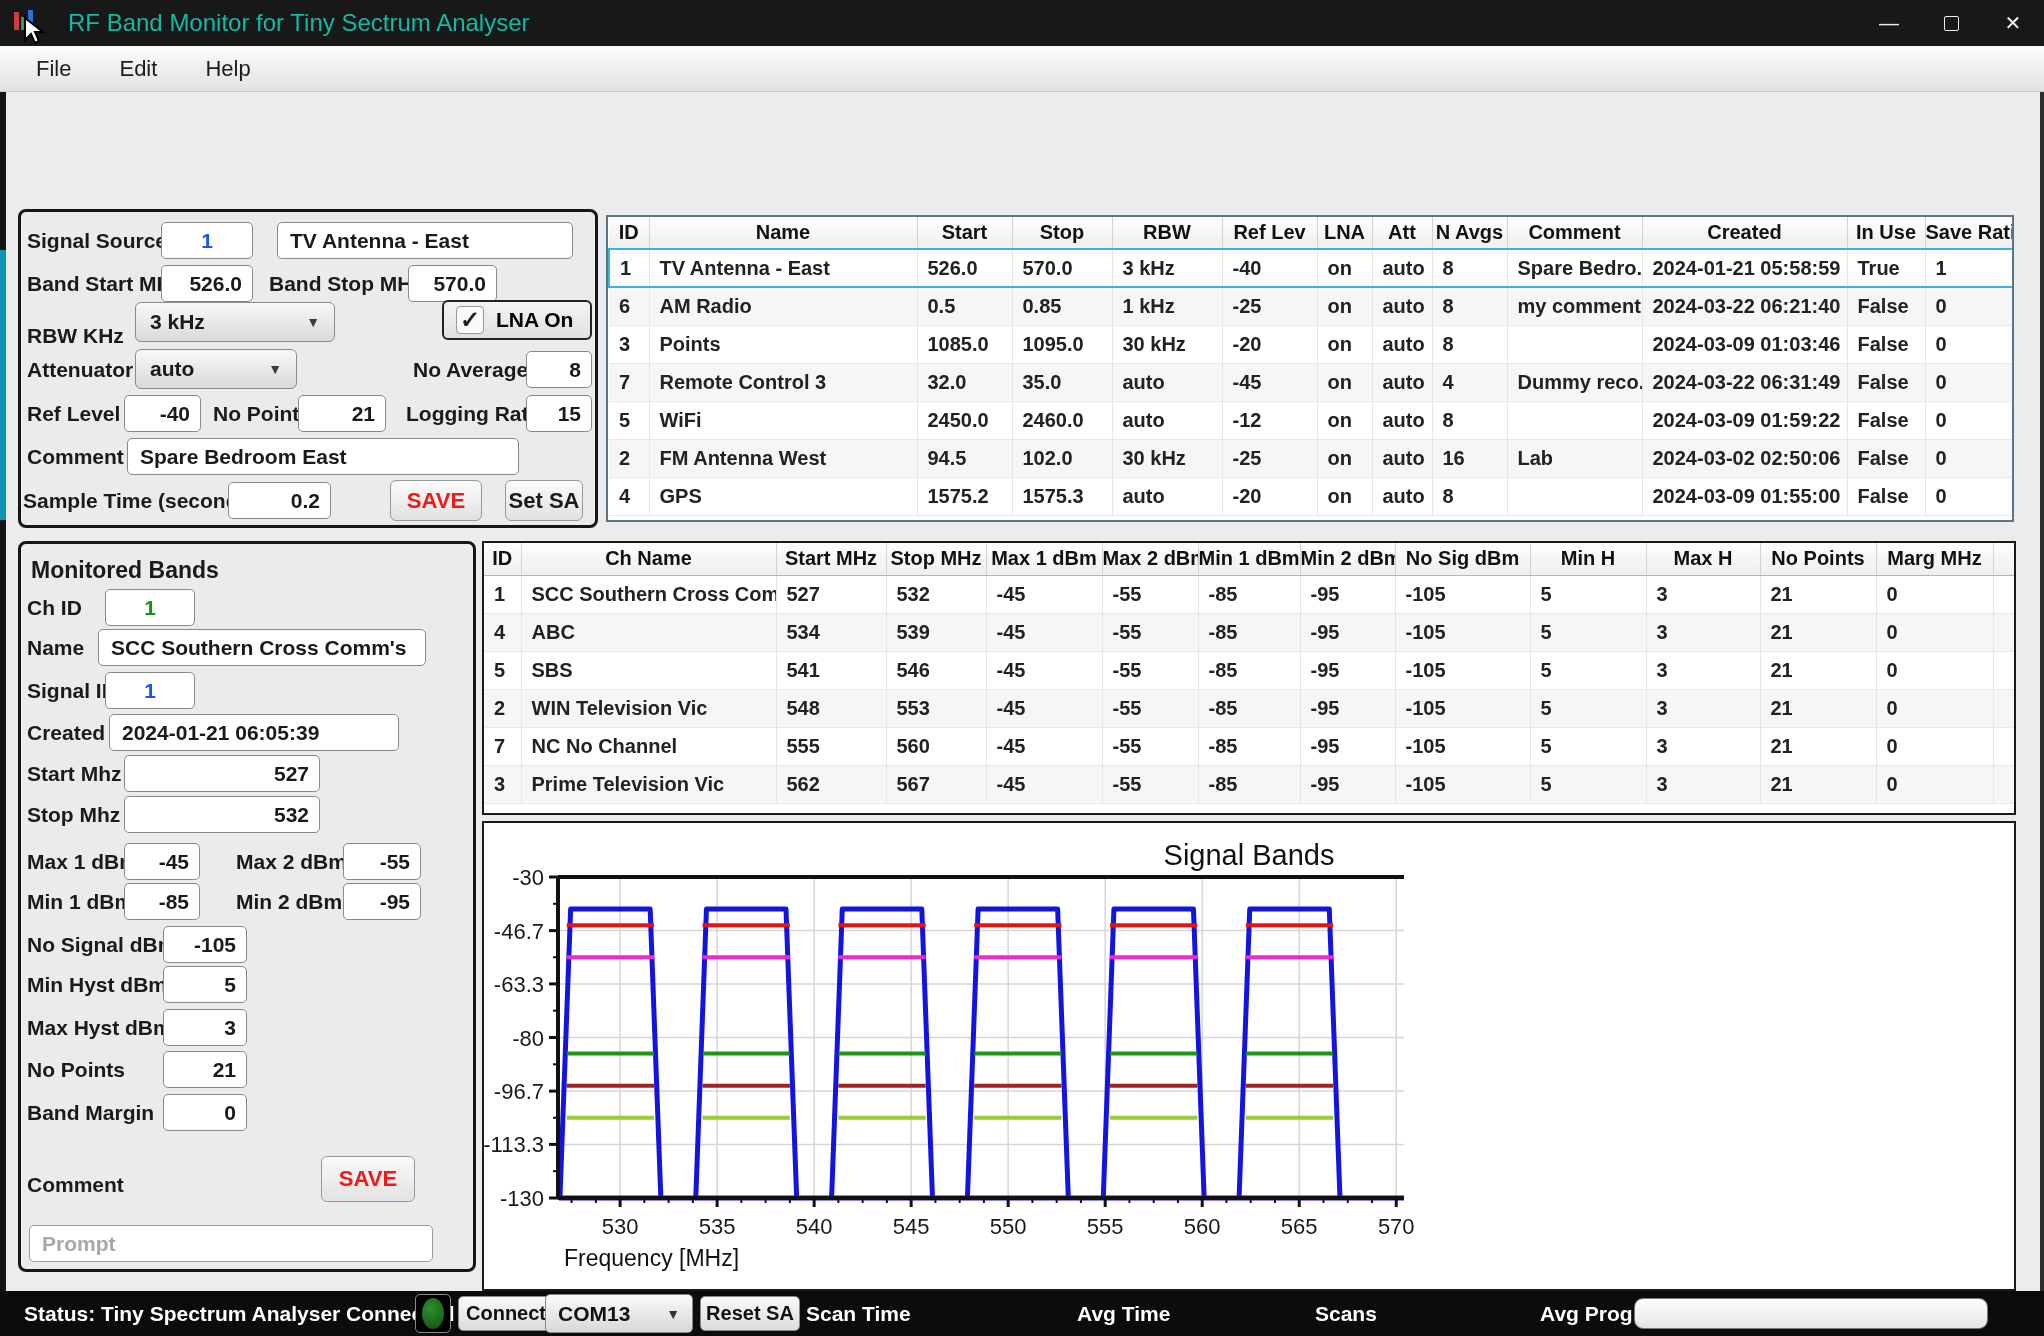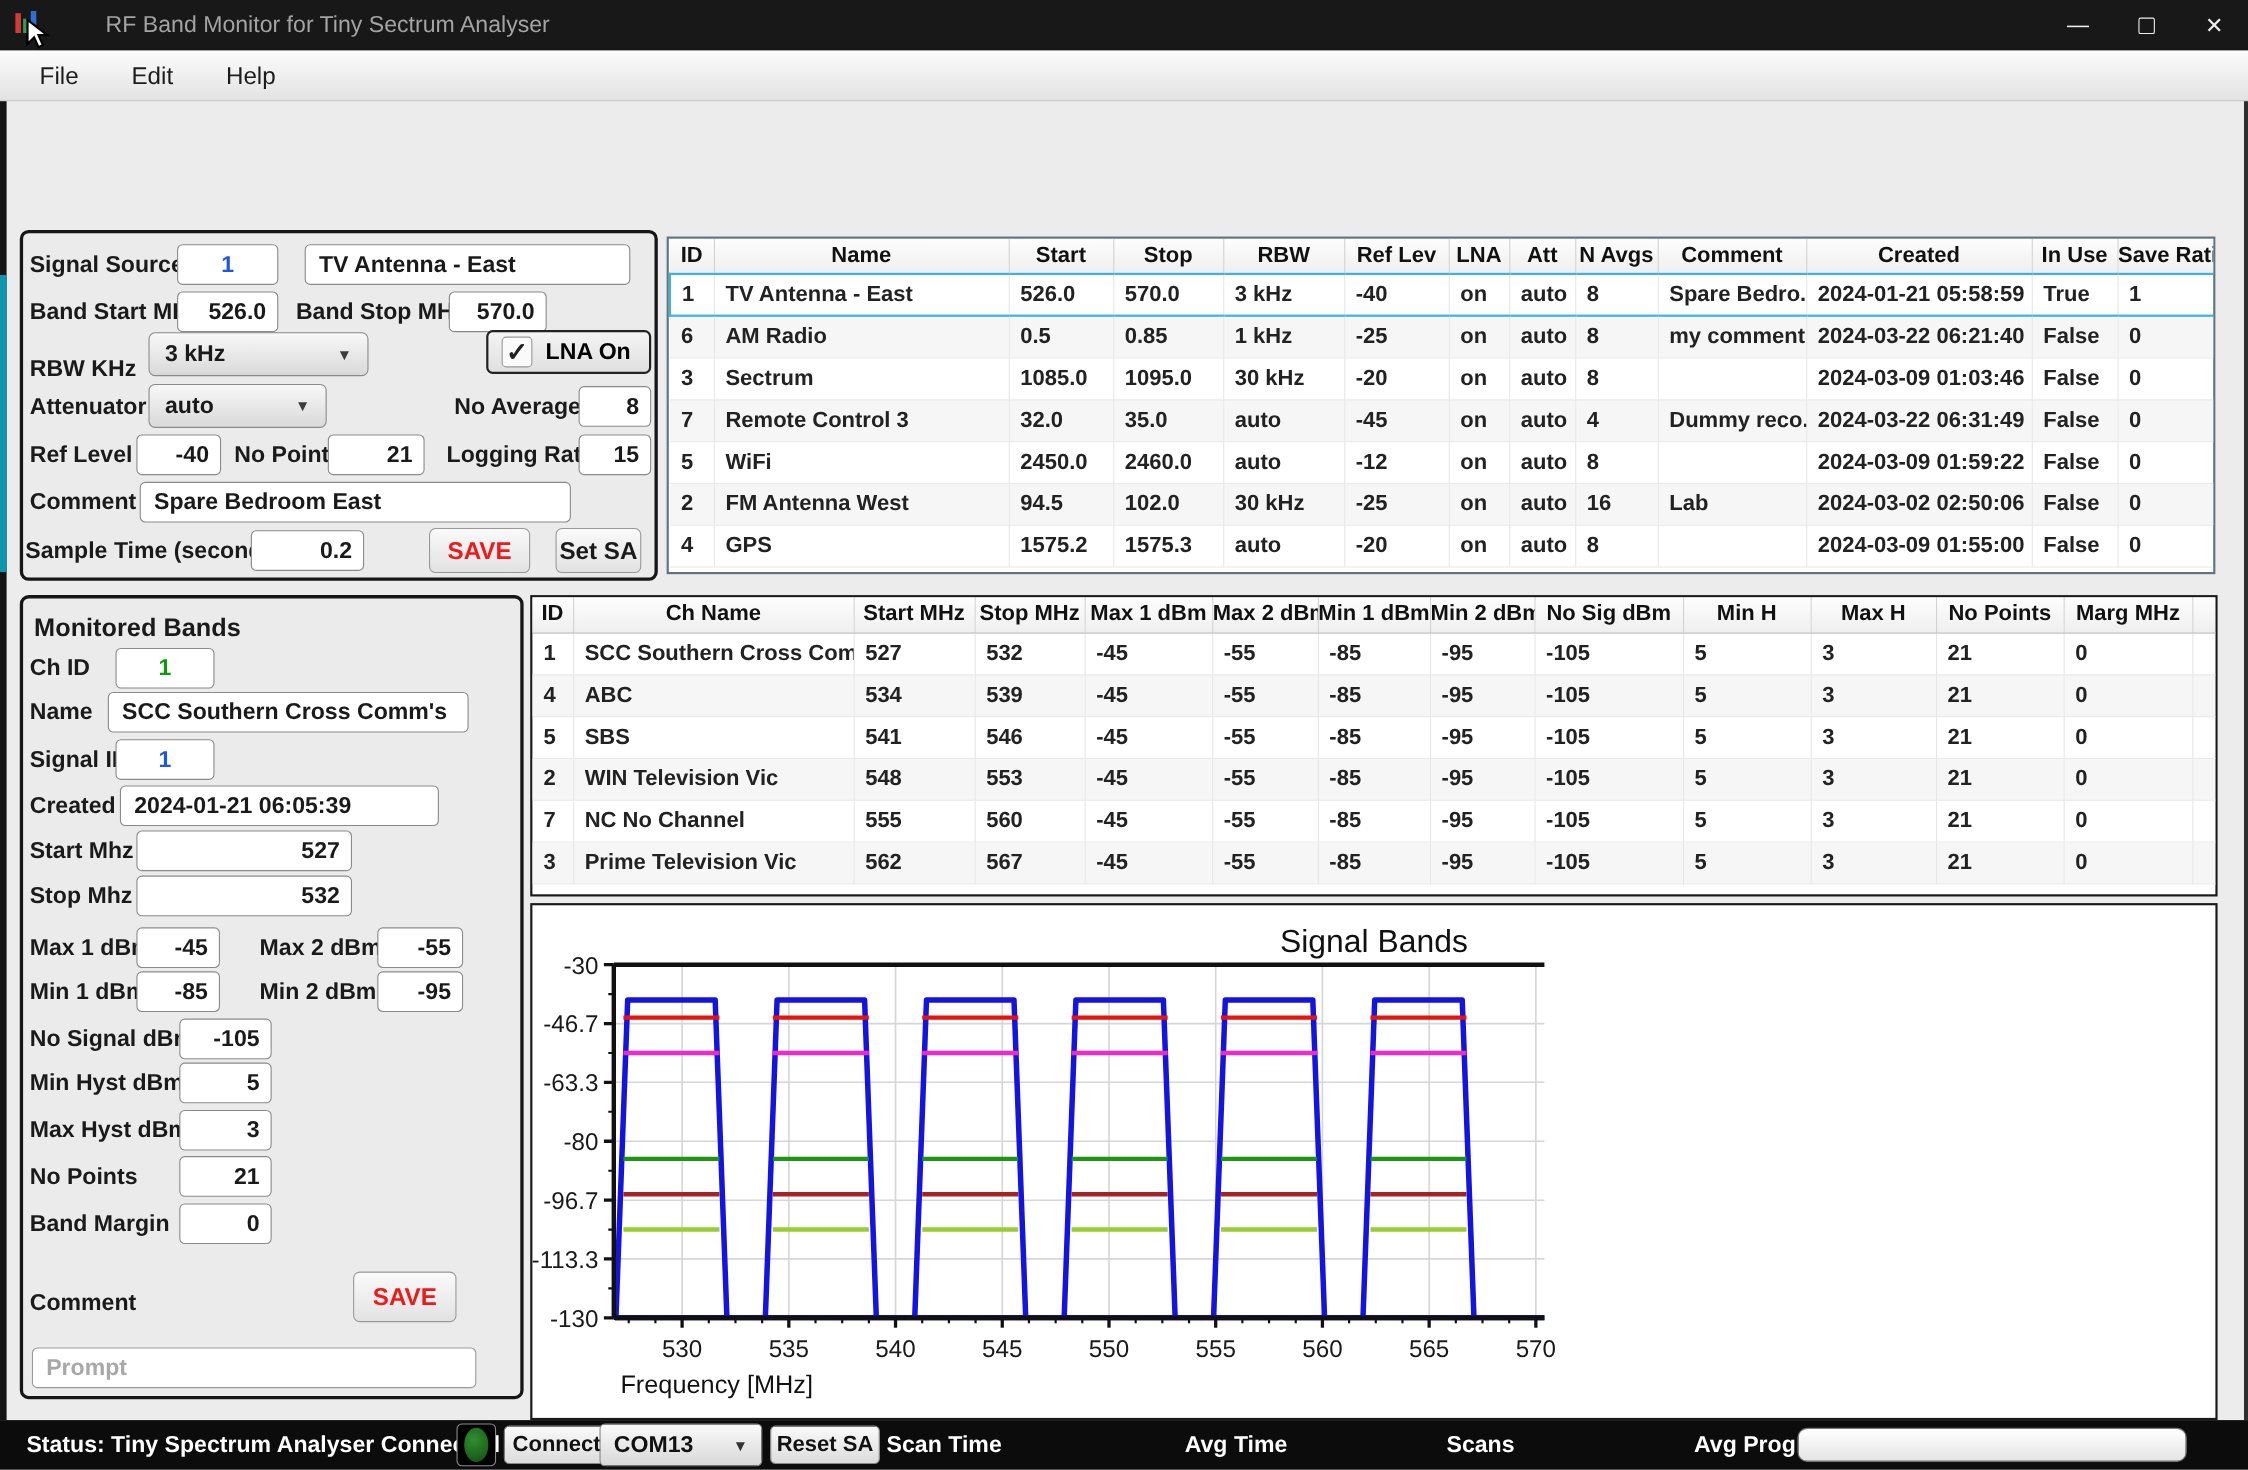--- a/index.html
+++ b/index.html
@@ -1,21 +1,21 @@
 <!DOCTYPE html>
 <html><head>
 <meta charset="utf-8">
 <style>
   * { margin:0; padding:0; box-sizing:border-box; }
   html,body { width:2044px; height:1336px; background:#000; font-family:"Liberation Sans", sans-serif; }
   .app { position:relative; width:2044px; height:1336px; background:#ececec; overflow:hidden; }
 
   
   .titlebar { position:absolute; left:0; top:0; width:2044px; height:46px; background:#181818; display:flex; align-items:center; }
-  .titlebar .title { color:#a3a3a3; font-size:21px; margin-left:96px; }
+  .titlebar .title { color:#14b8a6; font-size:24px; margin-left:68px; }
   .win-controls { position:absolute; right:0; top:0; height:46px; display:flex; }
   .win-btn { width:62px; height:46px; display:flex; align-items:center; justify-content:center; color:#eee; font-size:20px; }
   .max-glyph { width:15px; height:15px; border:1.5px solid #eee; border-radius:2px; }
   .app-icon { position:absolute; left:12px; top:8px; }
   .mouse-cursor { position:absolute; left:22px; top:16px; z-index:50; }
 
   
   .menubar { position:absolute; left:0; top:46px; width:2044px; height:46px; background:linear-gradient(#fbfbfb,#e3e3e3); display:flex; align-items:center; border-bottom:1px solid #c9c9c9; }
   .menu-item { font-size:22px; color:#1c1c1c; padding:0 24px; height:46px; display:flex; align-items:center; }
 
@@ -222,21 +222,21 @@
               <td>on</td>
               <td>auto</td>
               <td>8</td>
               <td>my comment</td>
               <td>2024-03-22 06:21:40</td>
               <td>False</td>
               <td>0</td>
             </tr>
             <tr>
               <td>3</td>
-              <td>Sectrum</td>
+              <td>Points</td>
               <td>1085.0</td>
               <td>1095.0</td>
               <td>30 kHz</td>
               <td>-20</td>
               <td>on</td>
               <td>auto</td>
               <td>8</td>
               <td></td>
               <td>2024-03-09 01:03:46</td>
               <td>False</td>

